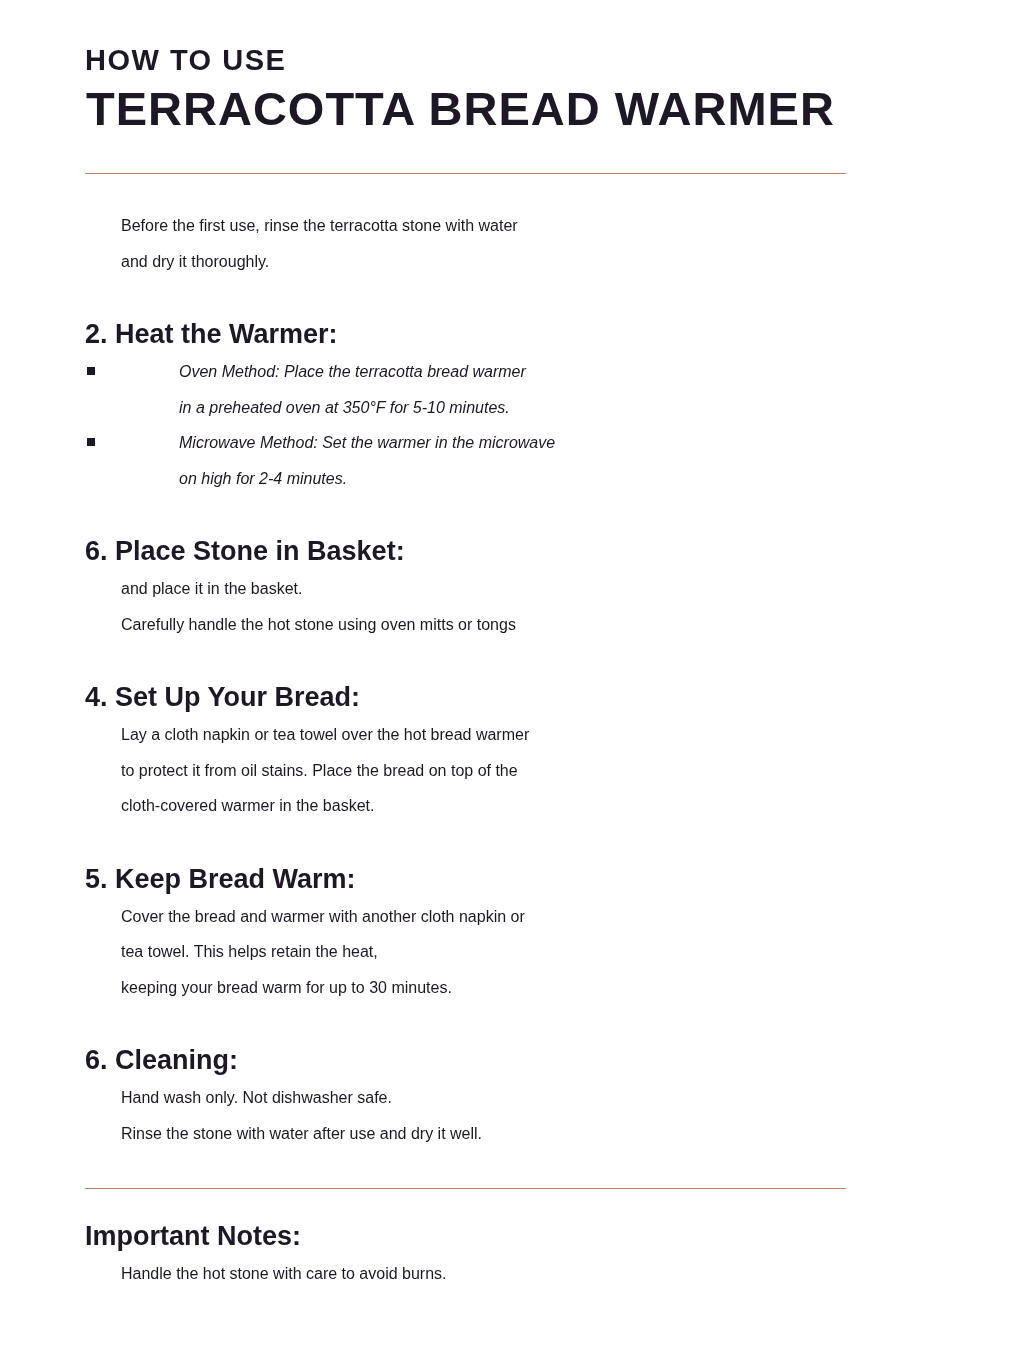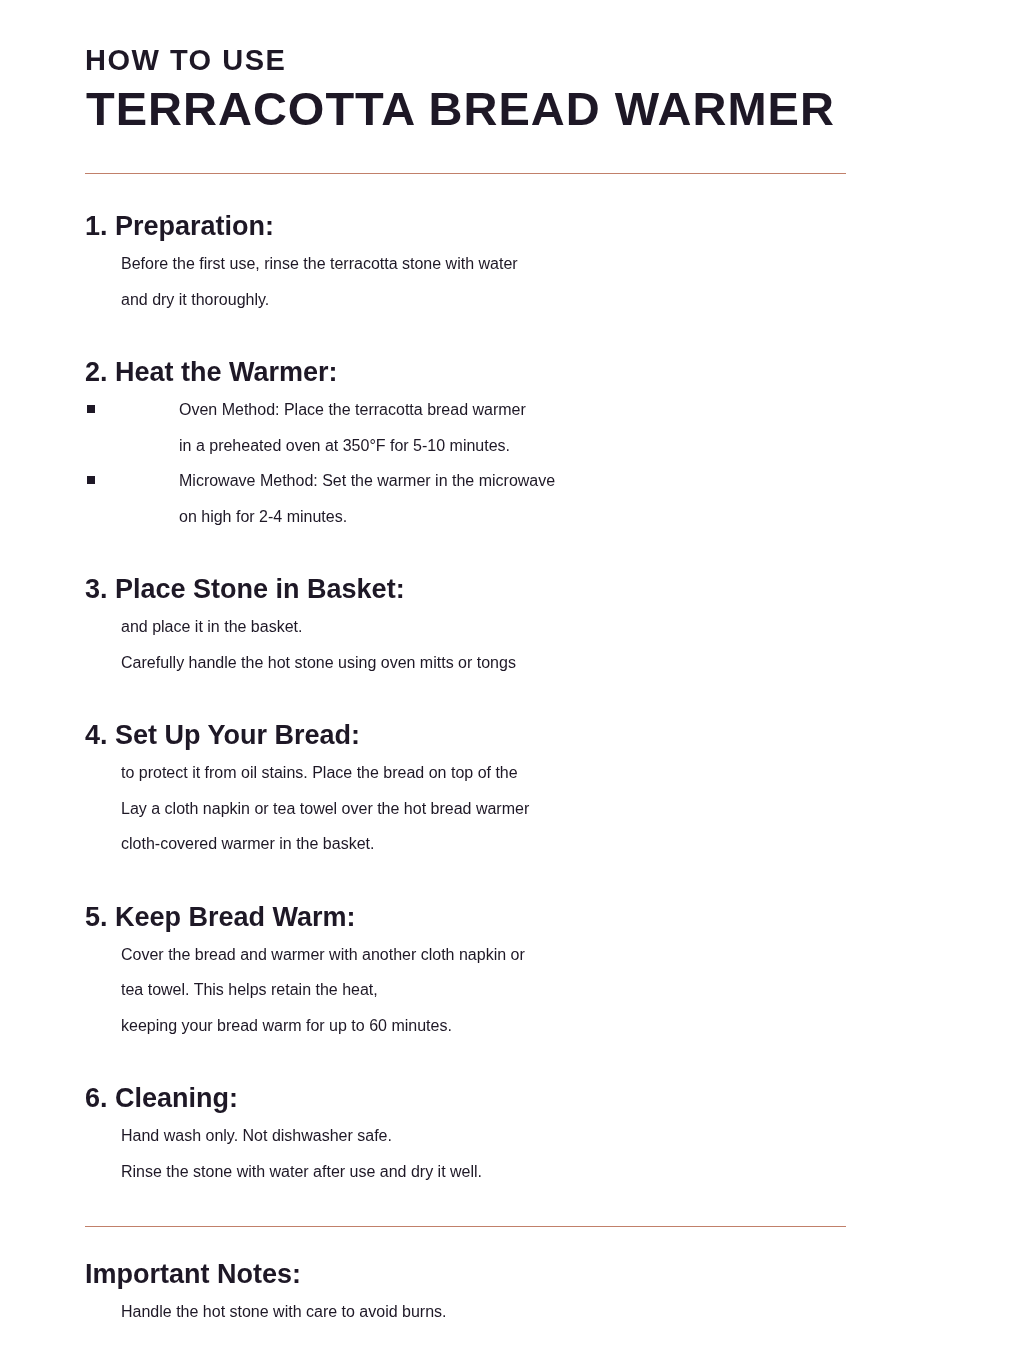--- a/index.html
+++ b/index.html
@@ -50,20 +50,21 @@
   }
   .line {
     font-size: 16px;
     line-height: 35.5px;
     white-space: nowrap;
     margin-left: 36px;
   }
   .bullet-item {
     position: relative;
     padding-left: 58px;
+    font-style: italic;
   }
   .bullet-marker {
     position: absolute;
     left: 2px;
     top: 13px;
     width: 8px;
     height: 8px;
     background: #1e1826;
   }
   .notes .sec-heading {
@@ -76,53 +77,52 @@
 <div class="page">
   <header>
     <div class="kicker">HOW TO USE</div>
     <h1 class="title">TERRACOTTA BREAD WARMER</h1>
   </header>
 
   <hr class="rule top">
 
   <main id="sections">
       <section class="section">
-        <div class="sec-heading">1. Preparation:</div>
         <div class="line">Before the first use, rinse the terracotta stone with water</div>
         <div class="line">and dry it thoroughly.</div>
       </section>
       <section class="section">
         <div class="sec-heading">2. Heat the Warmer:</div>
         <div class="bullet-item">
           <span class="bullet-marker"></span>
           <div class="line">Oven Method: Place the terracotta bread warmer</div>
           <div class="line">in a preheated oven at 350°F for 5-10 minutes.</div>
         </div>
         <div class="bullet-item">
           <span class="bullet-marker"></span>
           <div class="line">Microwave Method: Set the warmer in the microwave</div>
           <div class="line">on high for 2-4 minutes.</div>
         </div>
       </section>
       <section class="section">
-        <div class="sec-heading">3. Place Stone in Basket:</div>
+        <div class="sec-heading">6. Place Stone in Basket:</div>
         <div class="line">and place it in the basket.</div>
         <div class="line">Carefully handle the hot stone using oven mitts or tongs</div>
       </section>
       <section class="section">
         <div class="sec-heading">4. Set Up Your Bread:</div>
+        <div class="line">Lay a cloth napkin or tea towel over the hot bread warmer</div>
         <div class="line">to protect it from oil stains. Place the bread on top of the</div>
-        <div class="line">Lay a cloth napkin or tea towel over the hot bread warmer</div>
         <div class="line">cloth-covered warmer in the basket.</div>
       </section>
       <section class="section">
         <div class="sec-heading">5. Keep Bread Warm:</div>
         <div class="line">Cover the bread and warmer with another cloth napkin or</div>
         <div class="line">tea towel. This helps retain the heat,</div>
-        <div class="line">keeping your bread warm for up to 60 minutes.</div>
+        <div class="line">keeping your bread warm for up to 30 minutes.</div>
       </section>
       <section class="section">
         <div class="sec-heading">6. Cleaning:</div>
         <div class="line">Hand wash only. Not dishwasher safe.</div>
         <div class="line">Rinse the stone with water after use and dry it well.</div>
       </section>
     </main>
 
   <hr class="rule bottom">
 

